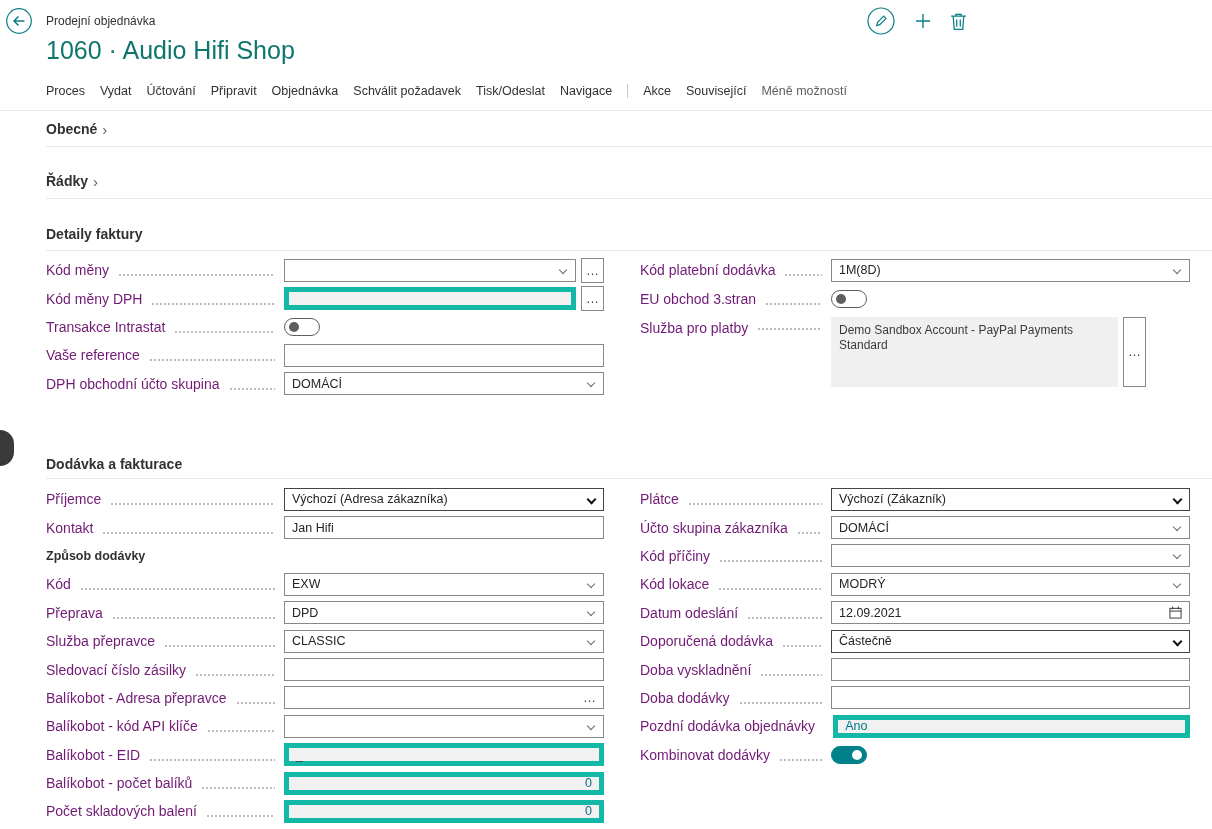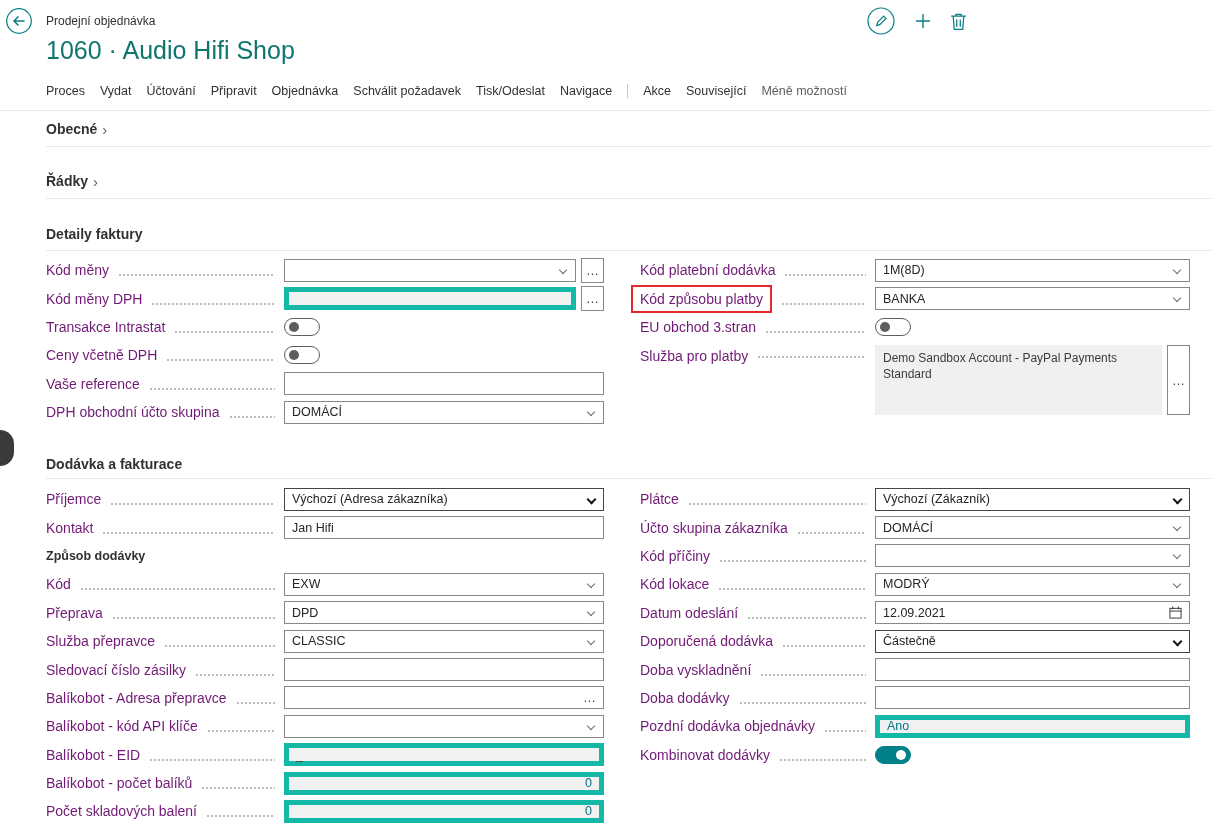--- a/index.html
+++ b/index.html
@@ -29,21 +29,21 @@
   .row.tall { height:76px; align-items:flex-start; padding-top:4px; }
   .lbl { font-size:14px; color:#701a75; white-space:nowrap; }
   .group-lbl { font-size:12.5px; font-weight:700; color:#323130; }
   .dots { flex:1; height:2px; margin:0 9px; position:relative; top:5px;
           background-image:radial-gradient(circle, #bdbdbd 0.9px, transparent 1px);
           background-size:4px 2px; background-repeat:repeat-x; background-position:0 0; }
   .row.tall .dots { top:11px; }
 
   .ctl { display:flex; align-items:center; }
   .w-left { width:320px; }
-  .w-right { width:315px; }
+  .w-right { width:359px; }
 
   .combo, .textbox {
     flex:1; height:23px; border:1px solid #8a8886; background:#fff;
     display:flex; align-items:center; padding:0 7px; font-size:12.5px; color:#252423; cursor:pointer;
   }
   .combo { justify-content:space-between; }
   .textbox.spread { justify-content:space-between; }
   .combo.bold { border-color:#454545; }
   .val { white-space:nowrap; overflow:hidden; }
 
@@ -163,27 +163,20 @@
       </div>
     </div>
     <div class="row">
       <span class="lbl">Transakce Intrastat</span>
       <span class="dots"></span>
       <div class="ctl w-left">
         <div class="toggle" data-state="off"></div>
       </div>
     </div>
     <div class="row">
-      <span class="lbl">Ceny včetně DPH</span>
-      <span class="dots"></span>
-      <div class="ctl w-left">
-        <div class="toggle" data-state="off"></div>
-      </div>
-    </div>
-    <div class="row">
       <span class="lbl">Vaše reference</span>
       <span class="dots"></span>
       <div class="ctl w-left">
         <div class="textbox">
           <span class="val"></span>
         </div>
       </div>
     </div>
     <div class="row">
       <span class="lbl">DPH obchodní účto skupina</span>
@@ -197,32 +190,20 @@
     </div>
   </div>
 
   <div class="col" style="left:640px; top:256px; width:550px;">
     <div class="row">
       <span class="lbl">Kód platební dodávka</span>
       <span class="dots"></span>
       <div class="ctl w-right">
         <div class="combo">
           <span class="val">1M(8D)</span>
-          <span class="chev"></span>
-        </div>
-      </div>
-    </div>
-    <div class="row">
-      <span class="red-wrap">
-        <span class="lbl">Kód způsobu platby</span>
-      </span>
-      <span class="dots"></span>
-      <div class="ctl w-right">
-        <div class="combo">
-          <span class="val">BANKA</span>
           <span class="chev"></span>
         </div>
       </div>
     </div>
     <div class="row">
       <span class="lbl">EU obchod 3.stran</span>
       <span class="dots"></span>
       <div class="ctl w-right">
         <div class="toggle" data-state="off"></div>
       </div>

